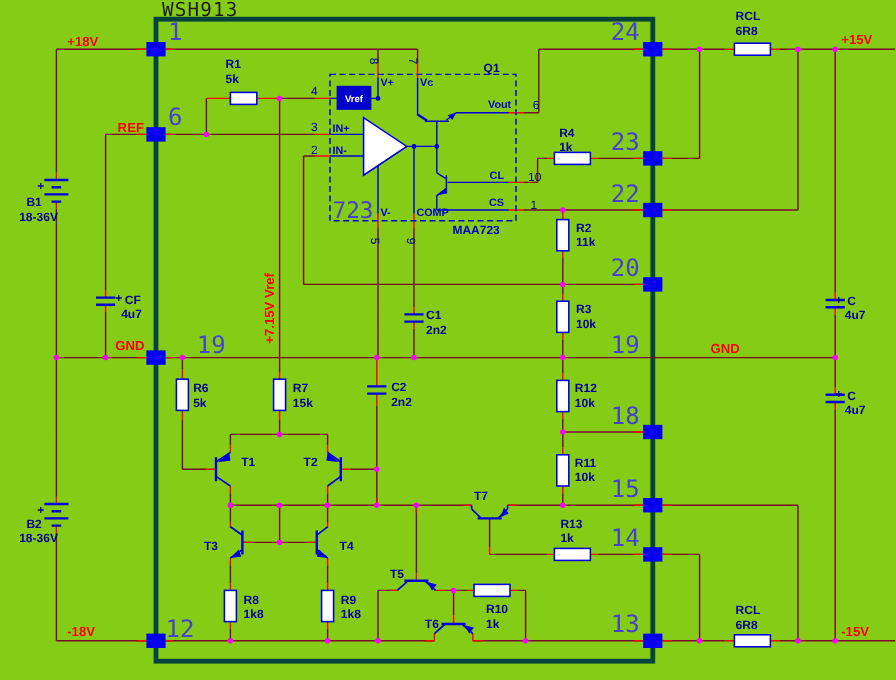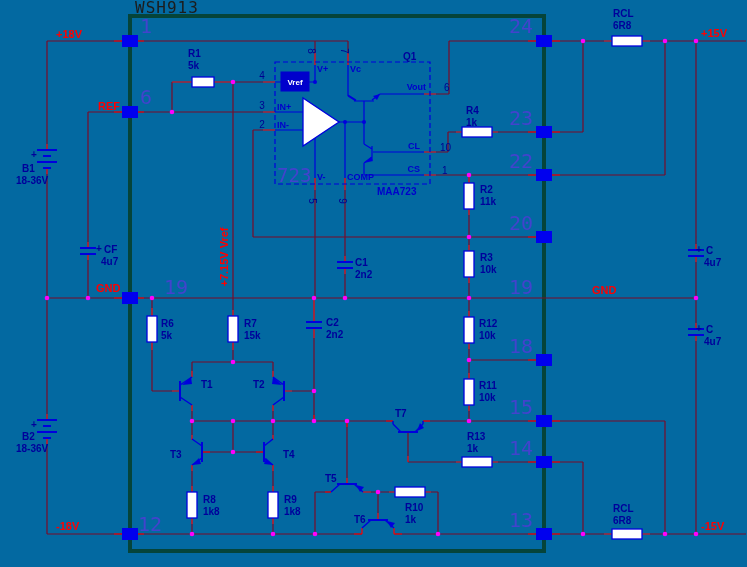--- a/index.html
+++ b/index.html
@@ -1,16 +1,16 @@
 <!DOCTYPE html>
 <html><head>
 <meta charset="utf-8">
 <style>
   html,body{margin:0;padding:0;background:#fff;}
-  #stage{position:relative;width:747px;height:567px;background:#0369a1;overflow:hidden;
+  #stage{position:relative;width:747px;height:567px;background:#84cc16;overflow:hidden;
          font-family:"Liberation Sans",sans-serif;}
   svg{position:absolute;left:0;top:0;}
   text{font-family:"Liberation Sans",sans-serif;}
   .title{font-family:"DejaVu Sans Mono",monospace;font-size:16px;fill:#1c1c1c;letter-spacing:1px;}
   .pinbig{font-family:"DejaVu Sans Mono",monospace;font-size:20px;fill:#4343cd;font-weight:400;}
   .net{font-size:11px;font-weight:bold;fill:#ff0000;}
   .cmp{font-size:10px;font-weight:bold;fill:#00009b;}
   .icl{font-size:9px;font-weight:bold;fill:#0000cc;}
   .icn{font-size:10px;fill:#000090;}
   .icbig{font-family:"DejaVu Sans Mono",monospace;font-size:19px;fill:#4343cd;}

